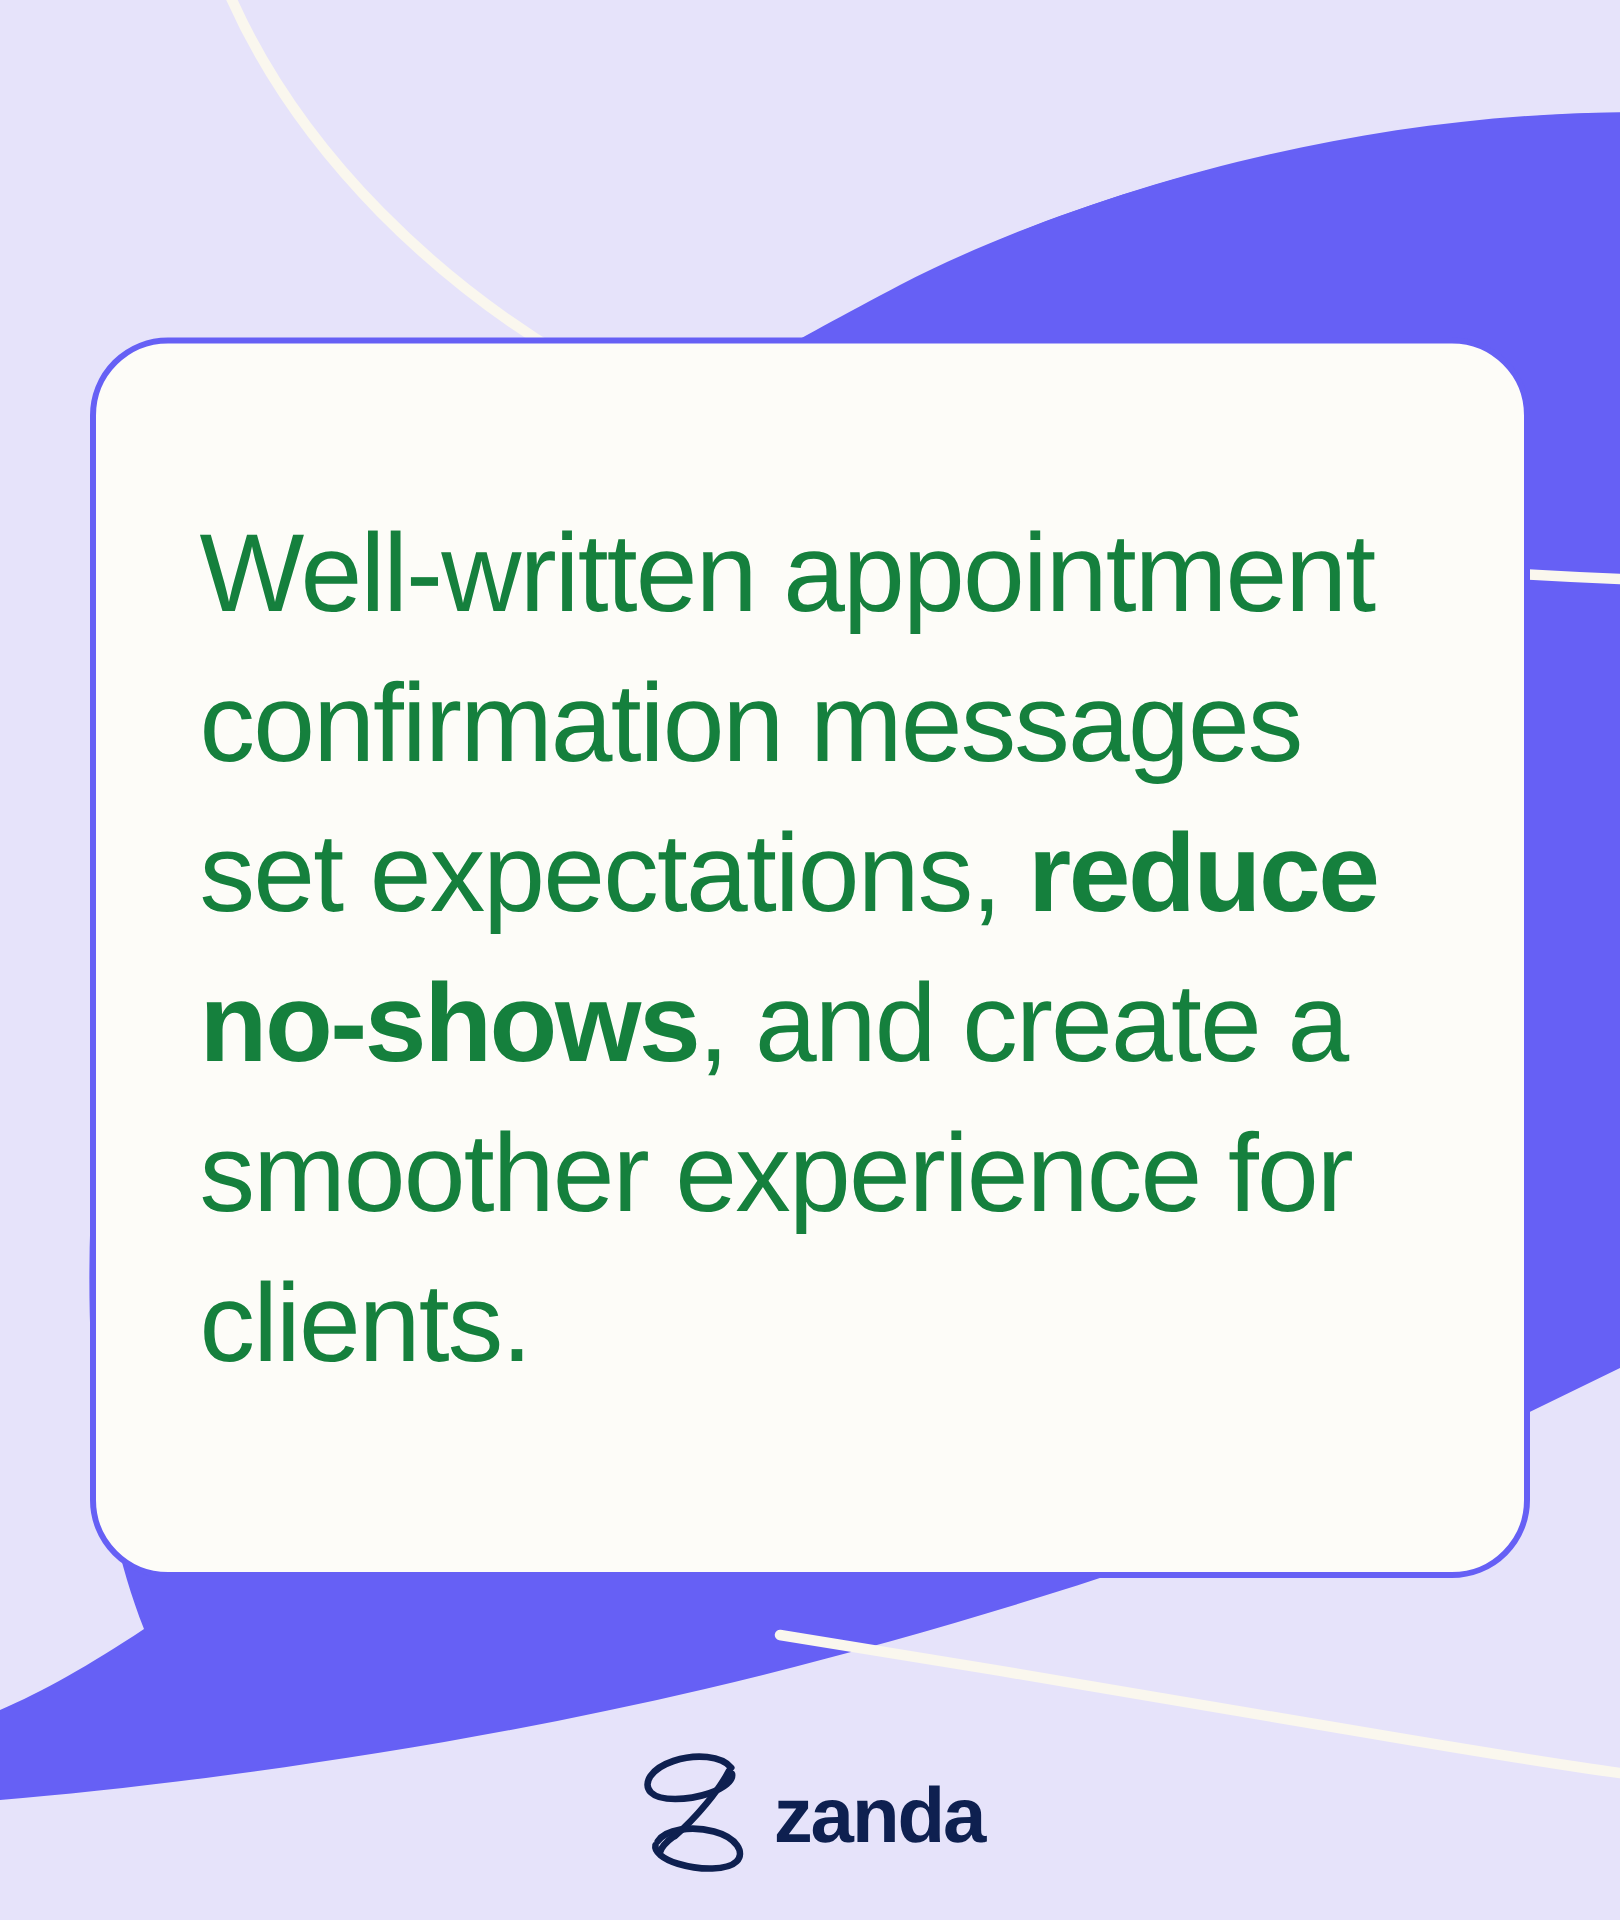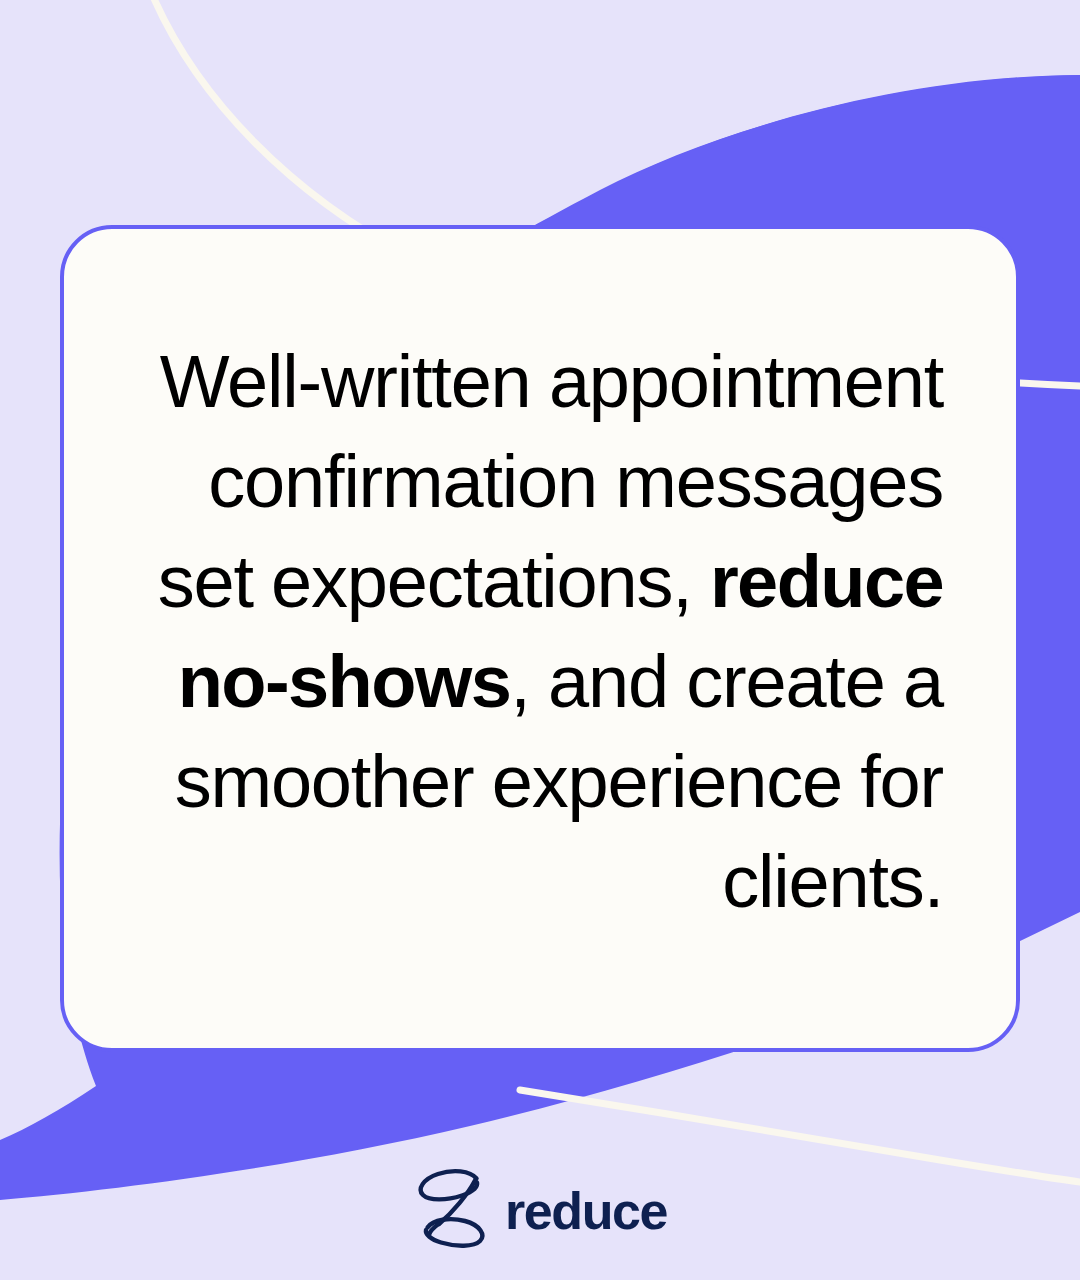--- a/index.html
+++ b/index.html
@@ -45,28 +45,27 @@
     border-radius: 52px;
     z-index: 5;
   }
 
   .quote-text {
     position: absolute;
     left: 69px;
     top: 103px;
     width: 810px;
     margin: 0;
-    color: #000000;
+    color: #15803d;
     font-family: "Liberation Sans", sans-serif;
     font-size: 74px;
     line-height: 100px;
     font-weight: 400;
     letter-spacing: -1.2px;
     word-spacing: -1px;
-    text-align: right;
   }
   .quote-text b {
     font-weight: 700;
     letter-spacing: -1.6px;
   }
 
   
   .logo-lockup {
     position: absolute;
     left: 0;
@@ -146,16 +145,16 @@
 
         <path d="M 14.5,61.5
                  C 20,53.5 37,51 52,55
                  C 67,59 73,69 67,75
                  C 61,81 43,81 28,76.5
                  C 18,73.5 12,68.5 13,64"></path>
 
         <path d="M 26,57.5 C 20,62 16.5,66 16,69"></path>
       </g>
     </svg>
-    <span class="logo-word">reduce</span>
+    <span class="logo-word">zanda</span>
   </div>
 
 </div>
 
 </body></html>

